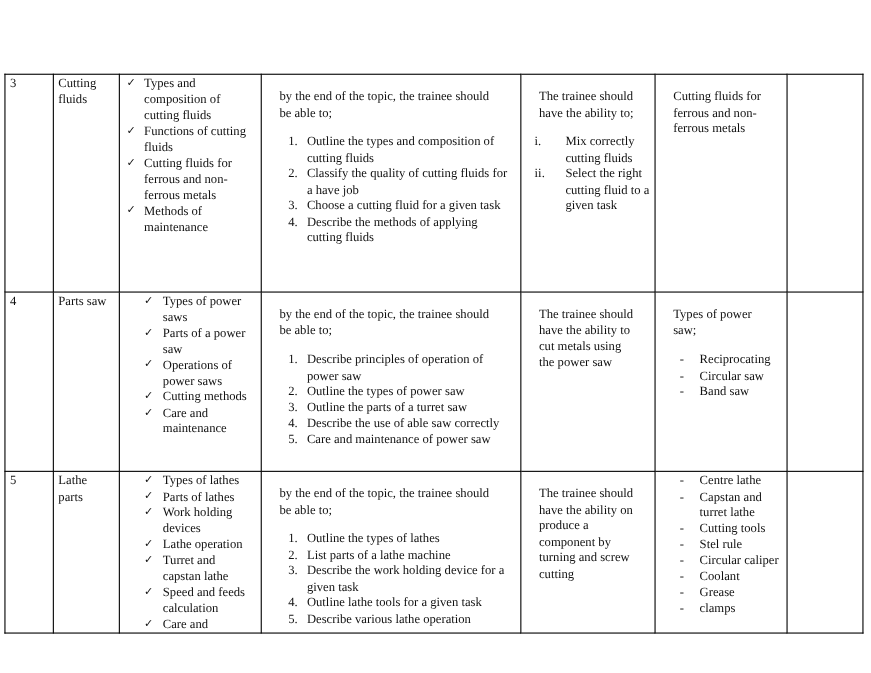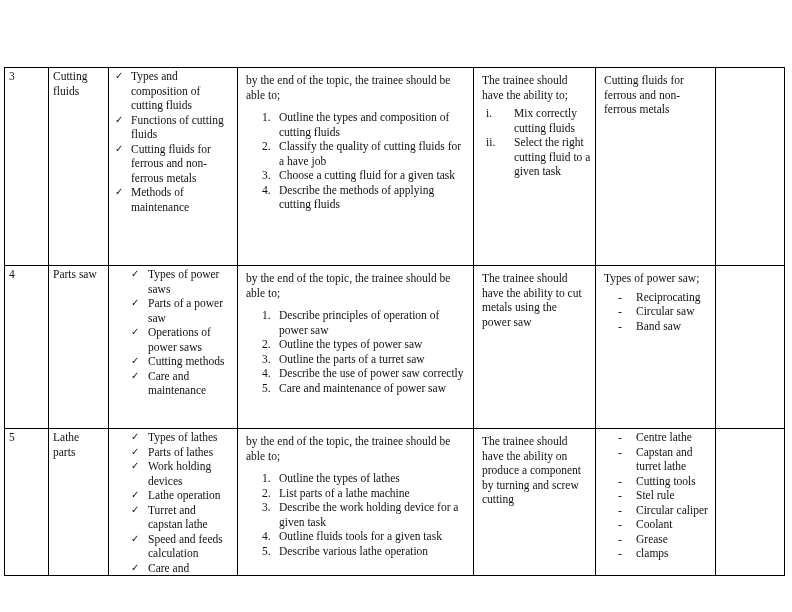--- a/index.html
+++ b/index.html
@@ -9,21 +9,21 @@
          border-collapse: collapse; table-layout: fixed; }
   table.curriculum td { border: 1px solid #000; vertical-align: top; padding: 1px 4px 0 4px; }
   tr.row-3 td { height: 196px; }
   tr.row-4 td { height: 161px; }
   tr.row-5 td { height: 144px; }
   .check-list { list-style: none; margin: 0; padding: 0; }
   .check-list li { position: relative; padding-left: 18px; }
   .check-list li .chk { position: absolute; left: 2px; top: 0; font-size: 10px; }
   .check-list.indent li { padding-left: 35px; }
   .check-list.indent li .chk { left: 18px; }
-  .intro { margin: 4px; }
+  .intro { margin: 12px; }
   .num-list { list-style: none; margin: 8px 0 0 0; padding: 0; }
   .num-list li { position: relative; padding-left: 37px; }
   .num-list li .n { position: absolute; left: 20px; top: 0; }
   .roman-list { list-style: none; margin: 0; padding: 0; }
   .roman-list li { position: relative; padding-left: 36px; }
   .roman-list li .n { position: absolute; left: 8px; top: 0; }
   .dash-list { list-style: none; margin: 0; padding: 0; }
   .dash-list li { position: relative; padding-left: 36px; }
   .dash-list li .d { position: absolute; left: 18px; top: 0; }
 </style>
@@ -86,21 +86,21 @@
           <li><span class="chk">✓</span><span>Cutting methods</span></li>
           <li><span class="chk">✓</span><span>Care and maintenance</span></li>
         </ul>
       </td>
       <td>
         <p class="intro">by the end of the topic, the trainee should be able to;</p>
         <ol class="num-list">
           <li><span class="n">1.</span><span>Describe principles of operation of power saw</span></li>
           <li><span class="n">2.</span><span>Outline the types of power saw</span></li>
           <li><span class="n">3.</span><span>Outline the parts of a turret saw</span></li>
-          <li><span class="n">4.</span><span>Describe the use of power saw correctly</span></li>
+          <li><span class="n">4.</span><span>Describe the use of able saw correctly</span></li>
           <li><span class="n">5.</span><span>Care and maintenance of power saw</span></li>
         </ol>
       </td>
       <td>
         <p class="intro">The trainee should have the ability to cut metals using the power saw</p>
       </td>
       <td>
         <p class="intro">Types of power saw;</p>
         <ul class="dash-list">
           <li><span class="d">-</span><span>Reciprocating</span></li>
@@ -124,21 +124,21 @@
           <li><span class="chk">✓</span><span>Speed and feeds calculation</span></li>
           <li><span class="chk">✓</span><span>Care and</span></li>
         </ul>
       </td>
       <td>
         <p class="intro">by the end of the topic, the trainee should be able to;</p>
         <ol class="num-list">
           <li><span class="n">1.</span><span>Outline the types of lathes</span></li>
           <li><span class="n">2.</span><span>List parts of a lathe machine</span></li>
           <li><span class="n">3.</span><span>Describe the work holding device for a given task</span></li>
-          <li><span class="n">4.</span><span>Outline fluids tools for a given task</span></li>
+          <li><span class="n">4.</span><span>Outline lathe tools for a given task</span></li>
           <li><span class="n">5.</span><span>Describe various lathe operation</span></li>
         </ol>
       </td>
       <td>
         <p class="intro">The trainee should have the ability on produce a component by turning and screw cutting</p>
       </td>
       <td>
         <ul class="dash-list">
           <li><span class="d">-</span><span>Centre lathe</span></li>
           <li><span class="d">-</span><span>Capstan and turret lathe</span></li>

